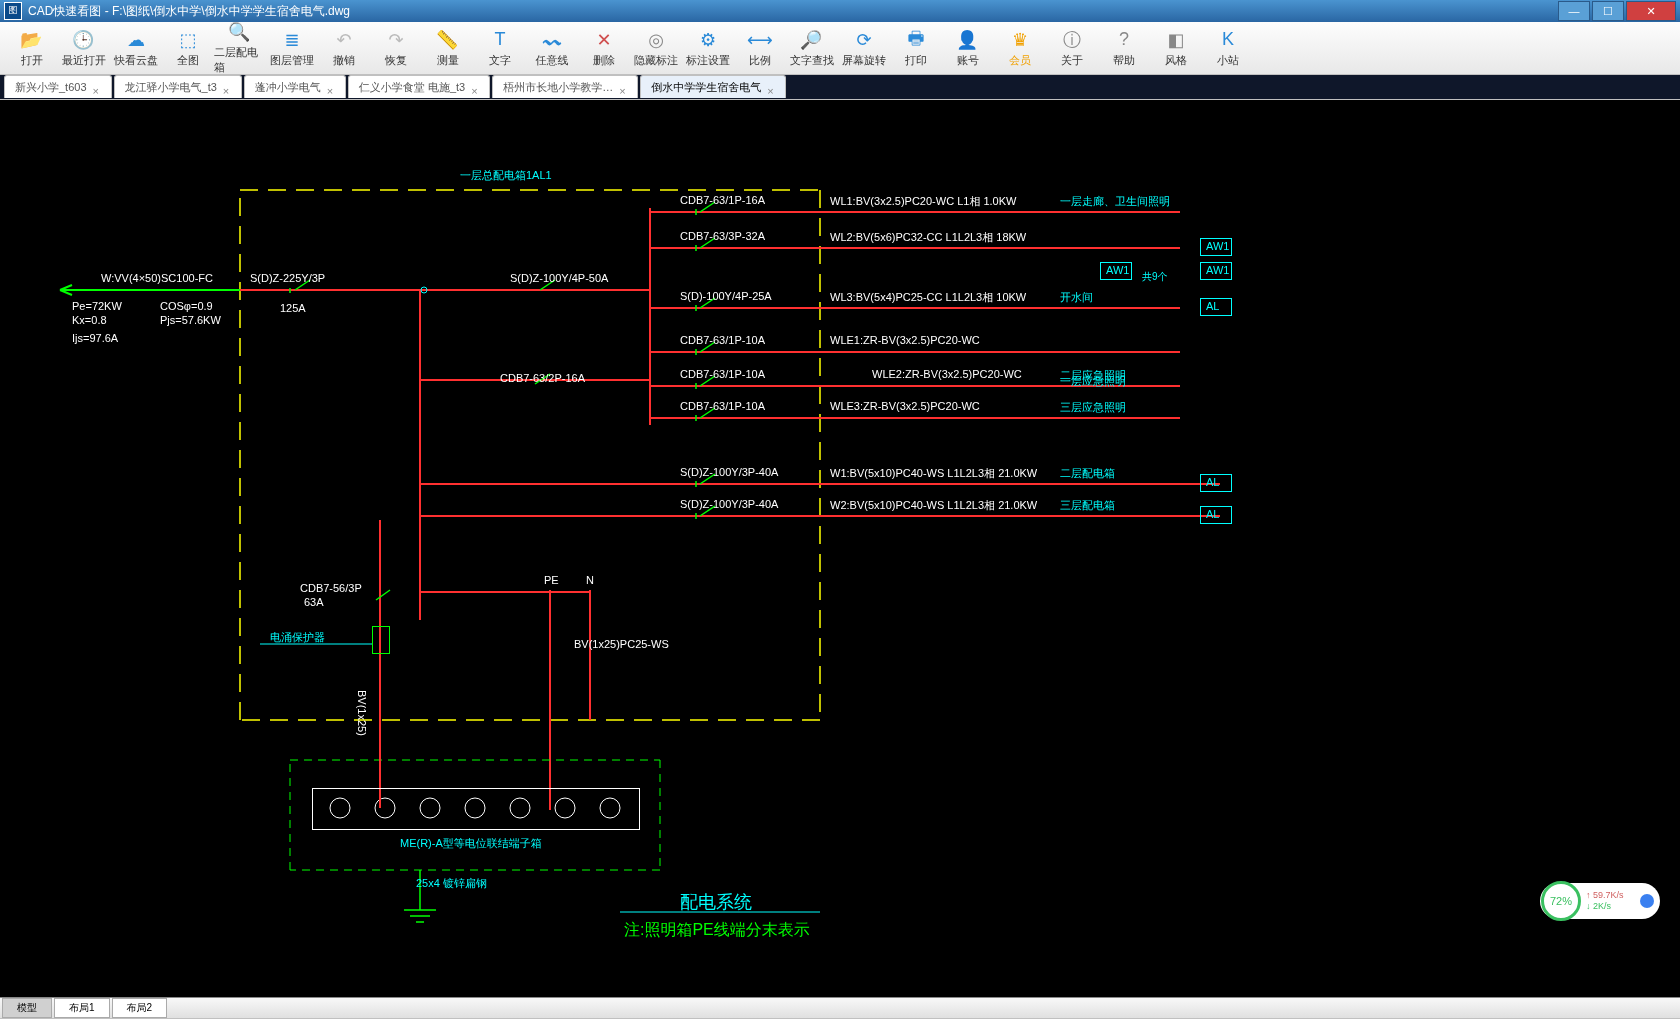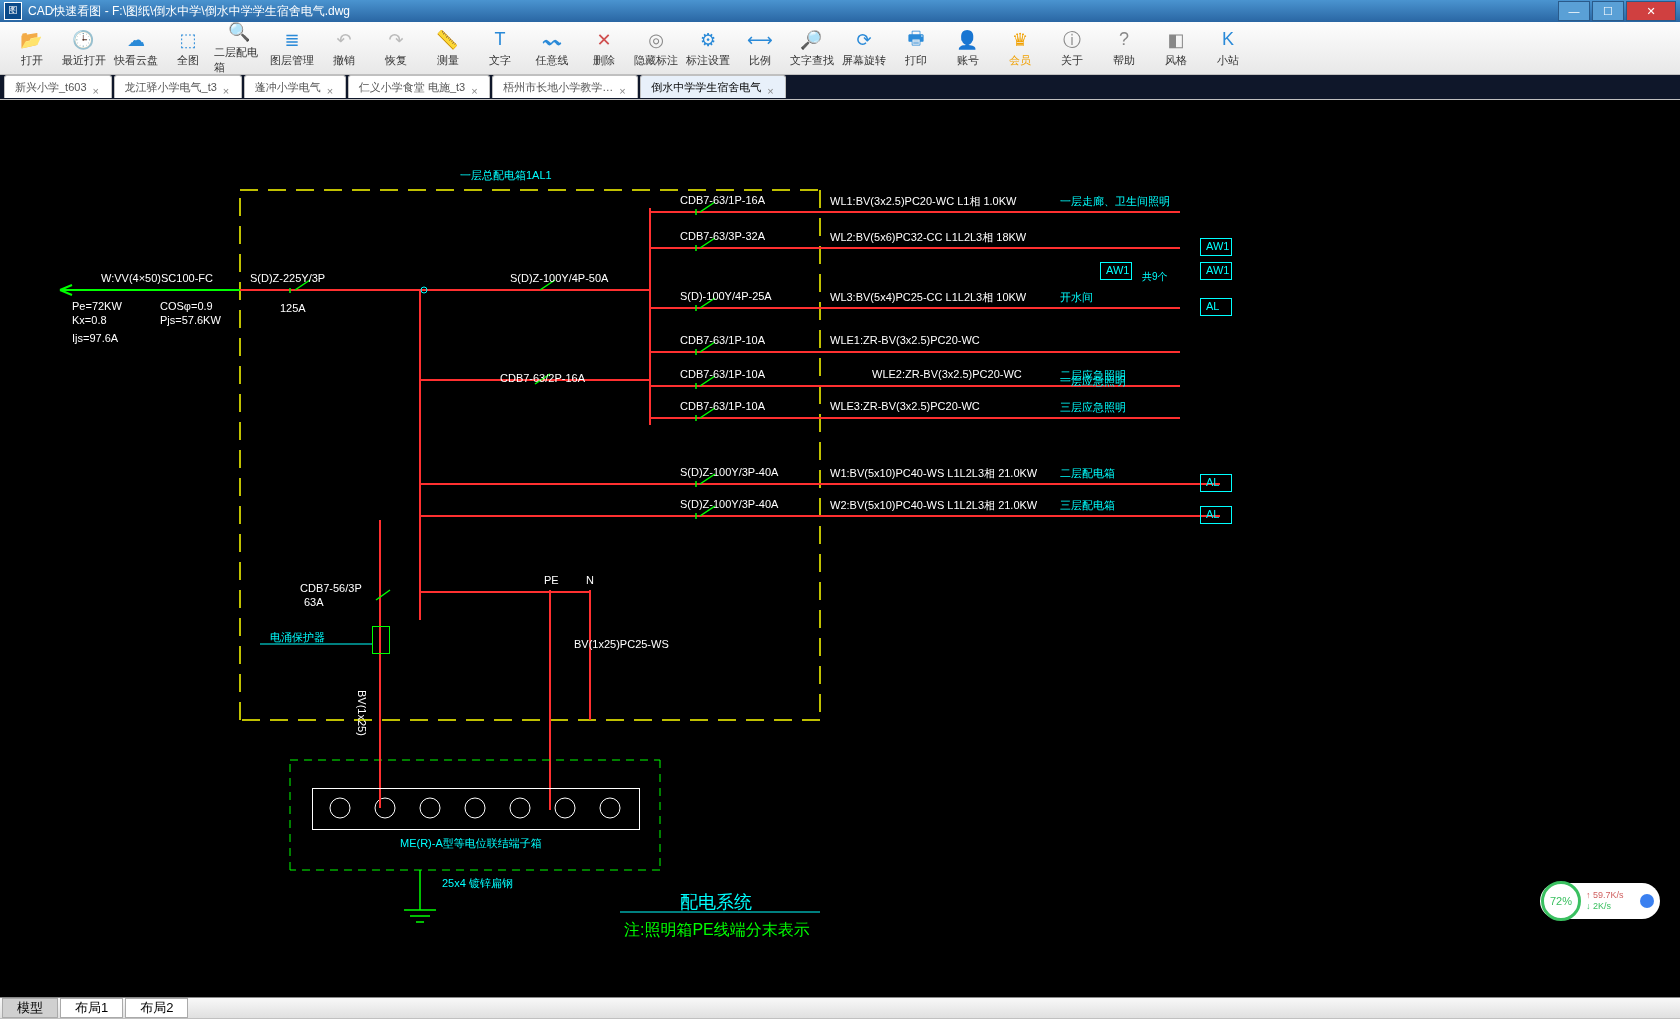--- a/index.html
+++ b/index.html
@@ -17,21 +17,21 @@
 .tab{height:22px;padding:0 24px 0 10px;background:#fff;border:1px solid #c0c0c0;border-bottom:none;margin-right:2px;font-size:11px;line-height:22px;color:#555;position:relative;border-radius:3px 3px 0 0}
 .tab.active{background:#e8f0fa;color:#000}
 .tab .x{position:absolute;right:6px;top:4px;width:12px;height:12px;font-size:11px;color:#888}
 .canvas{position:relative;height:897px;background:#000;overflow:hidden}
 .txt{position:absolute;font-size:11px;white-space:nowrap;font-family:Arial,"Microsoft YaHei"}
 .cyan{color:#00ffff}
 .green{color:#00ff00}
 .white{color:#fff}
 .box{position:absolute;border:1px solid}
 svg{position:absolute;left:0;top:0;pointer-events:none}
-.tabs2{height:20px;background:linear-gradient(#f8f8f8,#e0e0e0);border-top:1px solid #888;display:flex;font-size:13px}
+.tabs2{height:20px;background:linear-gradient(#f8f8f8,#e0e0e0);border-top:1px solid #888;display:flex;font-size:10px}
 .tab2{padding:0 14px;height:18px;line-height:18px;border:1px solid #aaa;background:#fff;margin-left:2px}
 .tab2.active{background:#d0d0d0}
 .status{height:16px;background:#f0f0f0;border-top:1px solid #c0c0c0;display:flex;font-size:11px;color:#444;line-height:16px}
 .float-widget{position:absolute;right:20px;bottom:100px;width:120px;height:36px;background:#fff;border-radius:18px;display:flex;align-items:center;box-shadow:0 2px 8px rgba(0,0,0,.3)}
 .float-widget .pct{width:34px;height:34px;border-radius:50%;border:3px solid #3ac060;color:#3ac060;font-size:11px;display:flex;align-items:center;justify-content:center;margin:1px}
 .float-widget .net{flex:1;font-size:9px;color:#666;line-height:11px;padding-left:4px}
 .float-widget .dot{width:14px;height:14px;border-radius:50%;background:#3a80f0;margin-right:6px}
 </style>
 </head>
 <body>
@@ -274,21 +274,21 @@
     <div class="txt white" style="left: 300px; top: 482px;">CDB7-56/3P</div>
     <div class="txt white" style="left: 304px; top: 496px;">63A</div>
     <div class="box" style="left: 372px; top: 526px; width: 16px; height: 26px; border-color: rgb(0, 255, 0);"></div>
     <div class="txt cyan" style="left: 270px; top: 530px;">电涌保护器</div>
     <div class="txt white" style="left: 544px; top: 474px;">PE</div>
     <div class="txt white" style="left: 586px; top: 474px;">N</div>
     <div class="txt white" style="left: 574px; top: 538px;">BV(1x25)PC25-WS</div>
     <div class="txt white" style="left: 356px; top: 590px; writing-mode: vertical-rl;">BV(1x25)</div>
     <div class="box" style="left: 312px; top: 688px; width: 326px; height: 40px; border-color: rgb(255, 255, 255);"></div>
     <div class="txt cyan" style="left: 400px; top: 736px;">ME(R)-A型等电位联结端子箱</div>
-    <div class="txt cyan" style="left: 442px; top: 776px; text-align: center;">25x4 镀锌扁钢</div>
+    <div class="txt cyan" style="left: 416px; top: 776px; text-align: center;">25x4 镀锌扁钢</div>
     <div class="txt cyan" style="left: 680px; top: 790px; font-size: 18px;">配电系统</div>
     <div class="txt green" style="left: 624px; top: 820px; font-size: 16px;">注:照明箱PE线端分末表示</div>
   </div>
 
 <div class="tabs2" id="tabs2">
     <div class="tab2 active">模型</div>
     <div class="tab2">布局1</div>
     <div class="tab2">布局2</div>
   </div>
 

